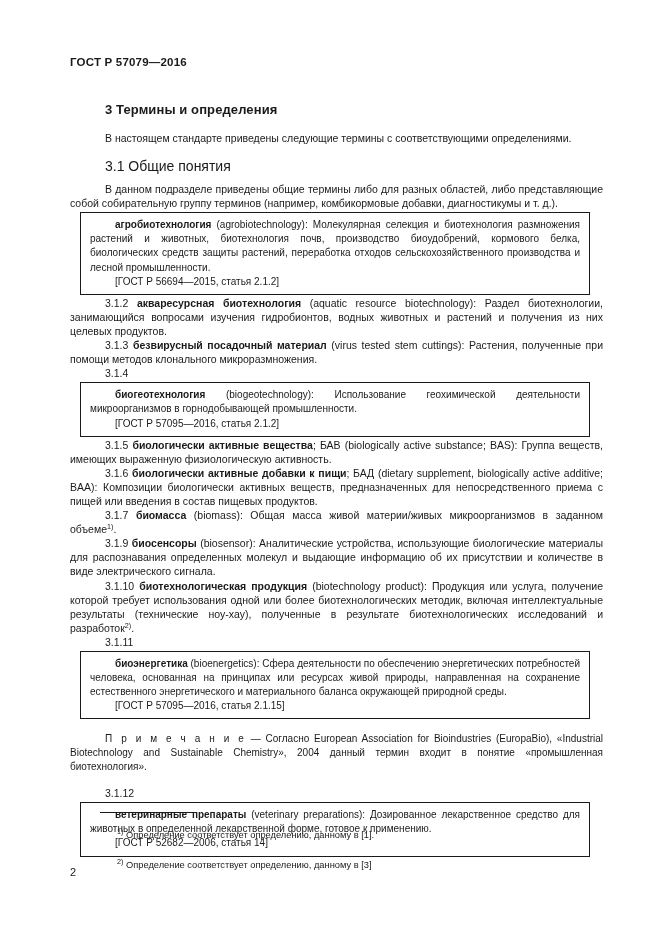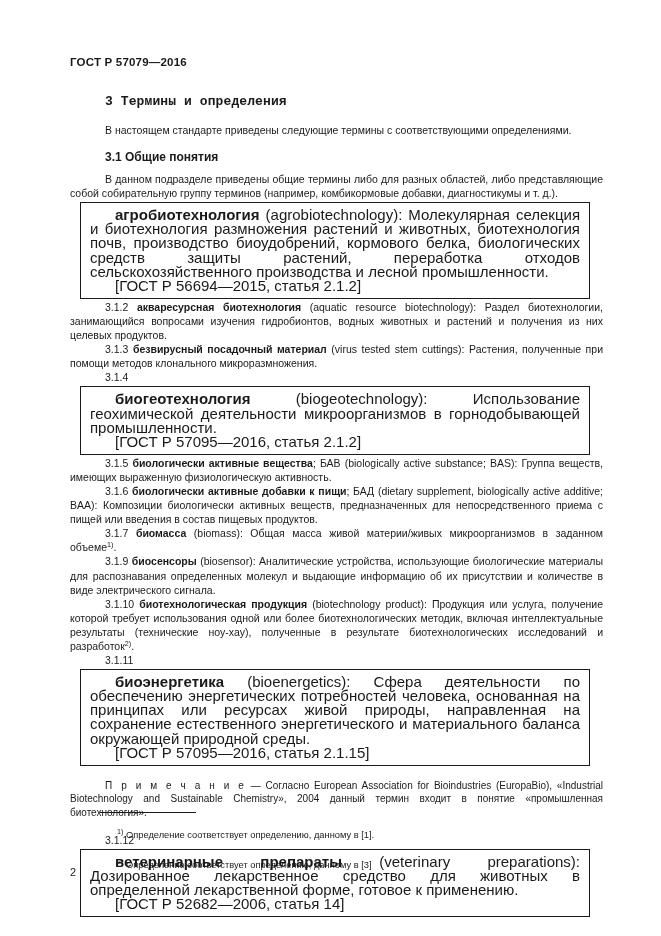--- a/index.html
+++ b/index.html
@@ -30,28 +30,27 @@
   }
   .content {
     position: absolute;
     left: 70px;
     top: 86px;
     width: 533px;
   }
   h2.section-title {
     font-size: 13px;
     font-weight: bold;
-    margin: 8px 0 14px 0;
+    margin: 16px 0 14px 0;
     padding-left: 35px;
     letter-spacing: 0.1px;
-    font-family: Liberation Mono, monospace;
   }
   h3.subsection-title {
-    font-size: 12px;
-    font-weight: bold;
+    font-size: 14px;
+    font-weight: normal;
     margin: 13px 0 8px 0;
     padding-left: 35px;
   }
   p.para {
     font-size: 10.5px;
     line-height: 14.1px;
     margin: 1px 0 0 0;
     text-align: justify;
     text-indent: 35px;
     hyphens: manual;
@@ -64,21 +63,21 @@
     margin: 0;
   }
   .term-box {
     border: 1.1px solid #1a1a1a;
     margin: 2px 0 0 10px;
     padding: 5px 9px 5px 9px;
     width: 510px;
     box-sizing: border-box;
   }
   .term-box p {
-    font-size: 15px;
+    font-size: 10px;
     line-height: 14.1px;
     margin: 0;
     text-align: justify;
     text-indent: 25px;
   }
   .term-box p.src {
     text-indent: 25px;
     text-align: left;
   }
   b.term { font-weight: bold; }

